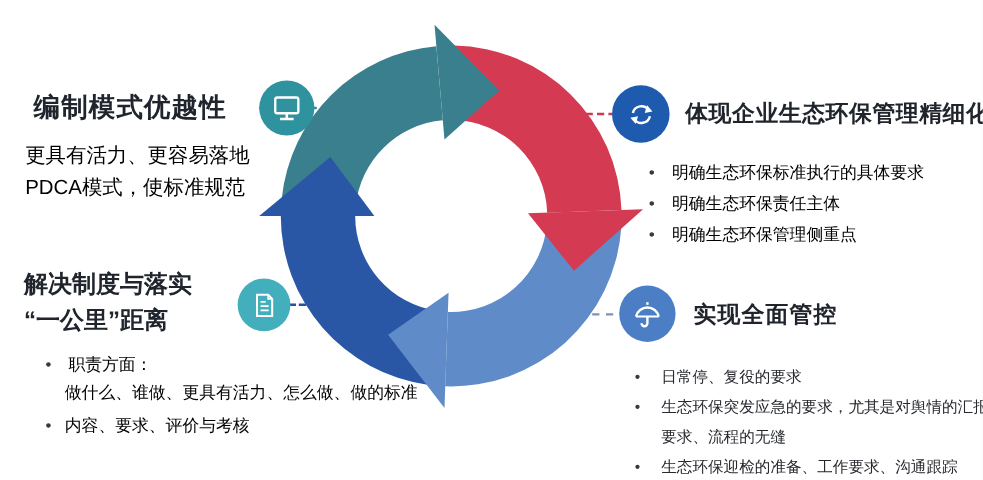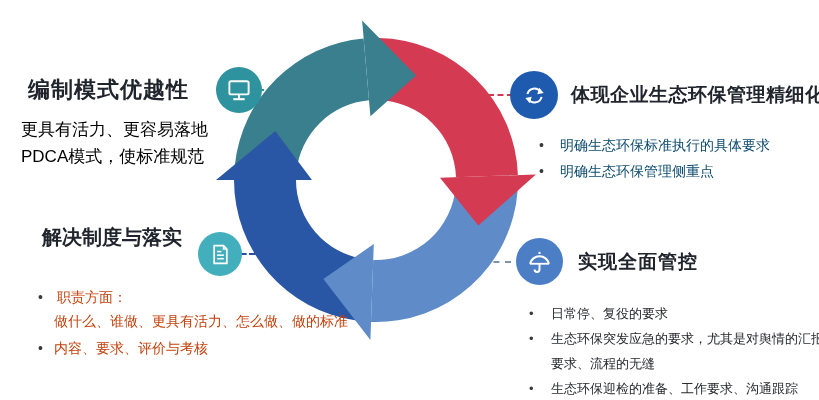--- a/index.html
+++ b/index.html
@@ -26,36 +26,36 @@
   
   .blk-tl { position:absolute; left:18px; top:67px; width:220px; }
   .tl-head { display:flex; align-items:center; gap:27px; padding-left:10px; }
   .tl-head .title { font-size:22px; letter-spacing:1px; }
   .badge-tl { width:46px; height:46px; }
   .tl-body { margin-top:3px; padding-left:3px; font-size:17px; line-height:27px; }
 
   
   .blk-bl { position:absolute; left:20px; top:222px; width:330px; }
   .bl-head { display:flex; align-items:flex-start; }
-  .bl-titles { width:162px; text-align:right; }
+  .bl-titles { width:162px; text-align:left; }
   .bl-titles .title { display:block; font-size:20px; line-height:30px; }
   .badge-bl { width:44px; height:44px; margin-top:10px; margin-left:16px; }
   .bl-bullets { margin-top:9px; list-style:none; }
   .bl-bullets li { position:relative; padding-left:37px; margin-bottom:3px; }
   .bl-bullets li::before { content:"•"; position:absolute; left:18px; top:0; color:#3a3a3a; font-size:14px; line-height:24px; }
-  .bl-label, .bl-detail { font-size:14px; line-height:24px; color:#c2410c; }
+  .bl-label, .bl-detail { font-size:14px; line-height:24px; color:#000000; }
   .bl-detail { margin-left:-3px; white-space:nowrap; }
 
   
   .blk-tr { position:absolute; left:510px; top:71px; width:306px; }
   .tr-head { display:flex; align-items:center; gap:13px; }
   .badge-tr { width:48px; height:48px; }
   .tr-head .title { font-size:19px; letter-spacing:0.5px; }
   .tr-bullets { margin-top:13px; list-style:none; }
-  .tr-bullets li { position:relative; padding-left:50px; font-size:14px; line-height:26px; color:#0c4a6e; }
+  .tr-bullets li { position:relative; padding-left:50px; font-size:14px; line-height:26px; color:#000000;font-family:Liberation Mono, monospace; }
   .tr-bullets li::before { content:"•"; position:absolute; left:29px; top:0; color:#3a3a3a; }
 
   
   .blk-br { position:absolute; left:516px; top:238px; width:309px; }
   .br-head { display:flex; align-items:center; gap:15px; }
   .badge-br { width:47px; height:47px; }
   .br-head .title { font-size:19px; letter-spacing:1px; }
   .br-bullets { margin-top:16px; list-style:none; }
   .br-bullets li { position:relative; padding-left:35px; font-size:13px; line-height:25px; color:#27292e; }
   .br-bullets li::before { content:"•"; position:absolute; left:13px; top:0; color:#3a3a3a; }
@@ -95,20 +95,21 @@
     <div class="tl-body">
       <div>更具有活力、更容易落地</div>
       <div>PDCA模式，使标准规范</div>
     </div>
   </div>
 
   <div class="blk-bl">
     <div class="bl-head">
       <div class="bl-titles">
         <span class="title">解决制度与落实</span>
+        <span class="title">“一公里”距离</span>
       </div>
       <span class="badge badge-bl" style="background: rgb(67, 175, 188);">
         <svg width="27" height="27" viewBox="-16 -16 32 32">
           <path d="M-7.5,-10.5 L3.5,-10.5 L7.5,-6.5 L7.5,10.5 L-7.5,10.5 Z" fill="none" stroke="#ffffff" stroke-width="2"></path>
           <path d="M3.5,-10.5 L3.5,-6.5 L7.5,-6.5" fill="none" stroke="#ffffff" stroke-width="1.6"></path>
           <line x1="-4" y1="-3.5" x2="1" y2="-3.5" stroke="#ffffff" stroke-width="1.8"></line>
           <line x1="-4" y1="0.8" x2="4" y2="0.8" stroke="#ffffff" stroke-width="1.8"></line>
           <line x1="-4" y1="5" x2="4" y2="5" stroke="#ffffff" stroke-width="1.8"></line>
         </svg>
       </span>
@@ -131,20 +132,21 @@
           <path d="M-8.4,-1.6 A8.5,8.5 0 0 1 7,-4.4" fill="none" stroke="#ffffff" stroke-width="2.4"></path>
           <path d="M5.6,-9.2 L10.9,-3.1 L3.3,-1.6 Z" fill="#ffffff"></path>
           <path d="M8.4,1.6 A8.5,8.5 0 0 1 -7,4.4" fill="none" stroke="#ffffff" stroke-width="2.4"></path>
           <path d="M-5.6,9.2 L-10.9,3.1 L-3.3,1.6 Z" fill="#ffffff"></path>
         </svg>
       </span>
       <span class="title">体现企业生态环保管理精细化</span>
     </div>
     <ul class="tr-bullets">
       <li>明确生态环保标准执行的具体要求</li>
+      <li>明确生态环保责任主体</li>
       <li>明确生态环保管理侧重点</li>
     </ul>
   </div>
 
   <div class="blk-br">
     <div class="br-head">
       <span class="badge badge-br" style="background: rgb(76, 126, 197);">
         <svg width="29" height="29" viewBox="-16 -16 32 32">
           <path d="M-10.5,2.5 A10.8,10.8 0 0 1 10.5,2.5" fill="none" stroke="#ffffff" stroke-width="2.2"></path>
           <line x1="-10.5" y1="2.5" x2="10.5" y2="2.5" stroke="#ffffff" stroke-width="2"></line>

